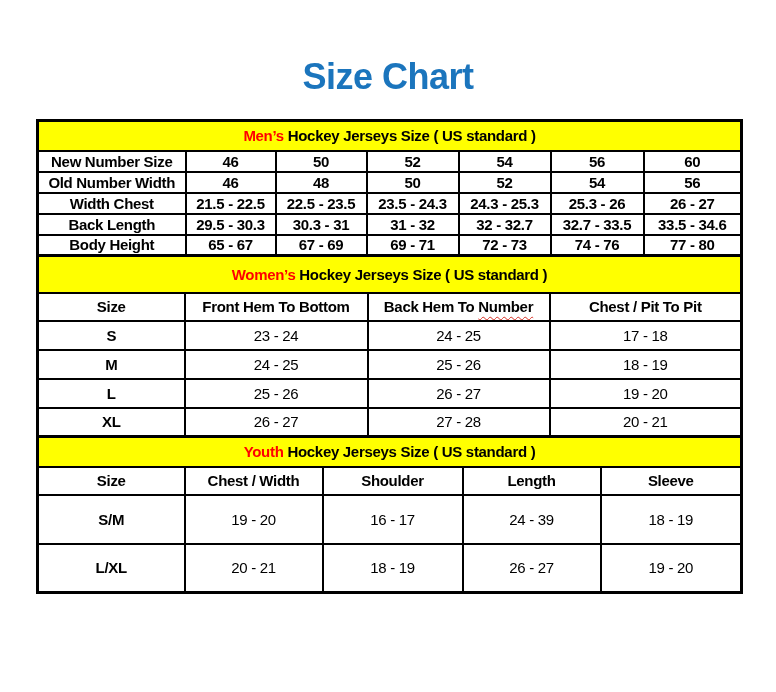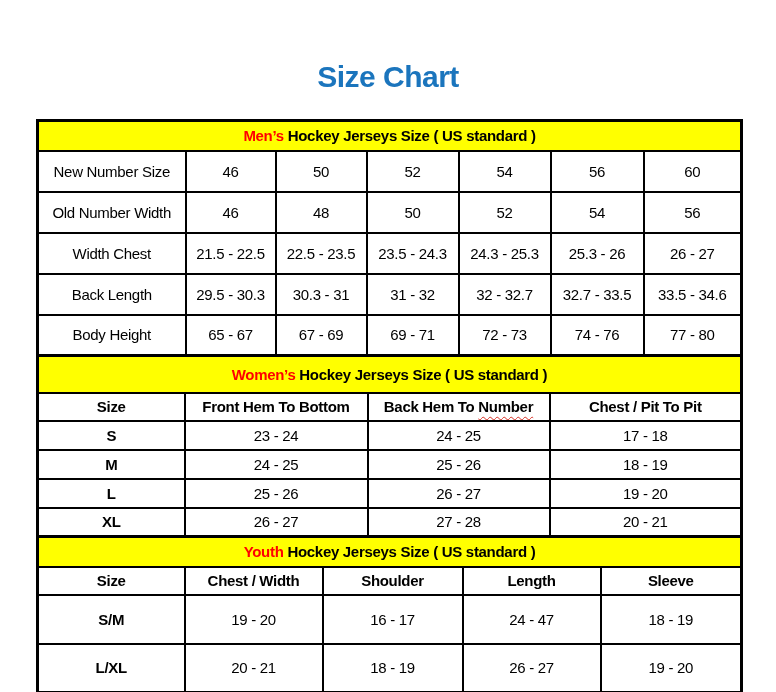--- a/index.html
+++ b/index.html
@@ -12,21 +12,21 @@
   html, body {
     margin: 0; padding: 0;
     width: 776px; height: 692px;
     background: #ffffff;
     font-family: "Liberation Sans", sans-serif;
     overflow: hidden;
   }
   .page-title {
     color: var(--title-blue);
     text-align: center;
-    font-size: 30px;
+    font-size: 36px;
     font-weight: bold;
     letter-spacing: -0.5px;
     margin: 60px 0 0 0;
     line-height: 34px;
   }
   .chart-wrap {
     width: 704px;
     margin: 25px auto 0 auto;
   }
   table.size-table {
@@ -58,21 +58,21 @@
   .wavy {
     text-decoration-line: underline;
     text-decoration-style: wavy;
     text-decoration-color: #d93025;
     text-decoration-thickness: 1px;
     text-underline-offset: 4px;
   }
   
   .tbl-men   .banner-row { height: 30px; }
   .tbl-men   .header-row { height: 29px; }
-  .tbl-men   .data-row   { height: 41px; }
+  .tbl-men   .data-row   { height: 21px; font-weight: bold; }
   .tbl-women .banner-row { height: 37px; }
   .tbl-women .header-row { height: 28px; }
   .tbl-women .data-row   { height: 29px; }
   .tbl-youth .banner-row { height: 30px; }
   .tbl-youth .header-row { height: 28px; }
   .tbl-youth .data-row   { height: 49px; }
 </style>
 </head>
 <body>
 
@@ -199,21 +199,21 @@
             <th>Size</th>
             <th>Chest / Width</th>
             <th>Shoulder</th>
             <th>Length</th>
             <th>Sleeve</th>
           </tr>
           <tr class="data-row">
             <td class="row-label">S/M</td>
             <td>19 - 20</td>
             <td>16 - 17</td>
-            <td>24 - 47</td>
+            <td>24 - 39</td>
             <td>18 - 19</td>
           </tr>
           <tr class="data-row">
             <td class="row-label">L/XL</td>
             <td>20 - 21</td>
             <td>18 - 19</td>
             <td>26 - 27</td>
             <td>19 - 20</td>
           </tr>
         </tbody>

